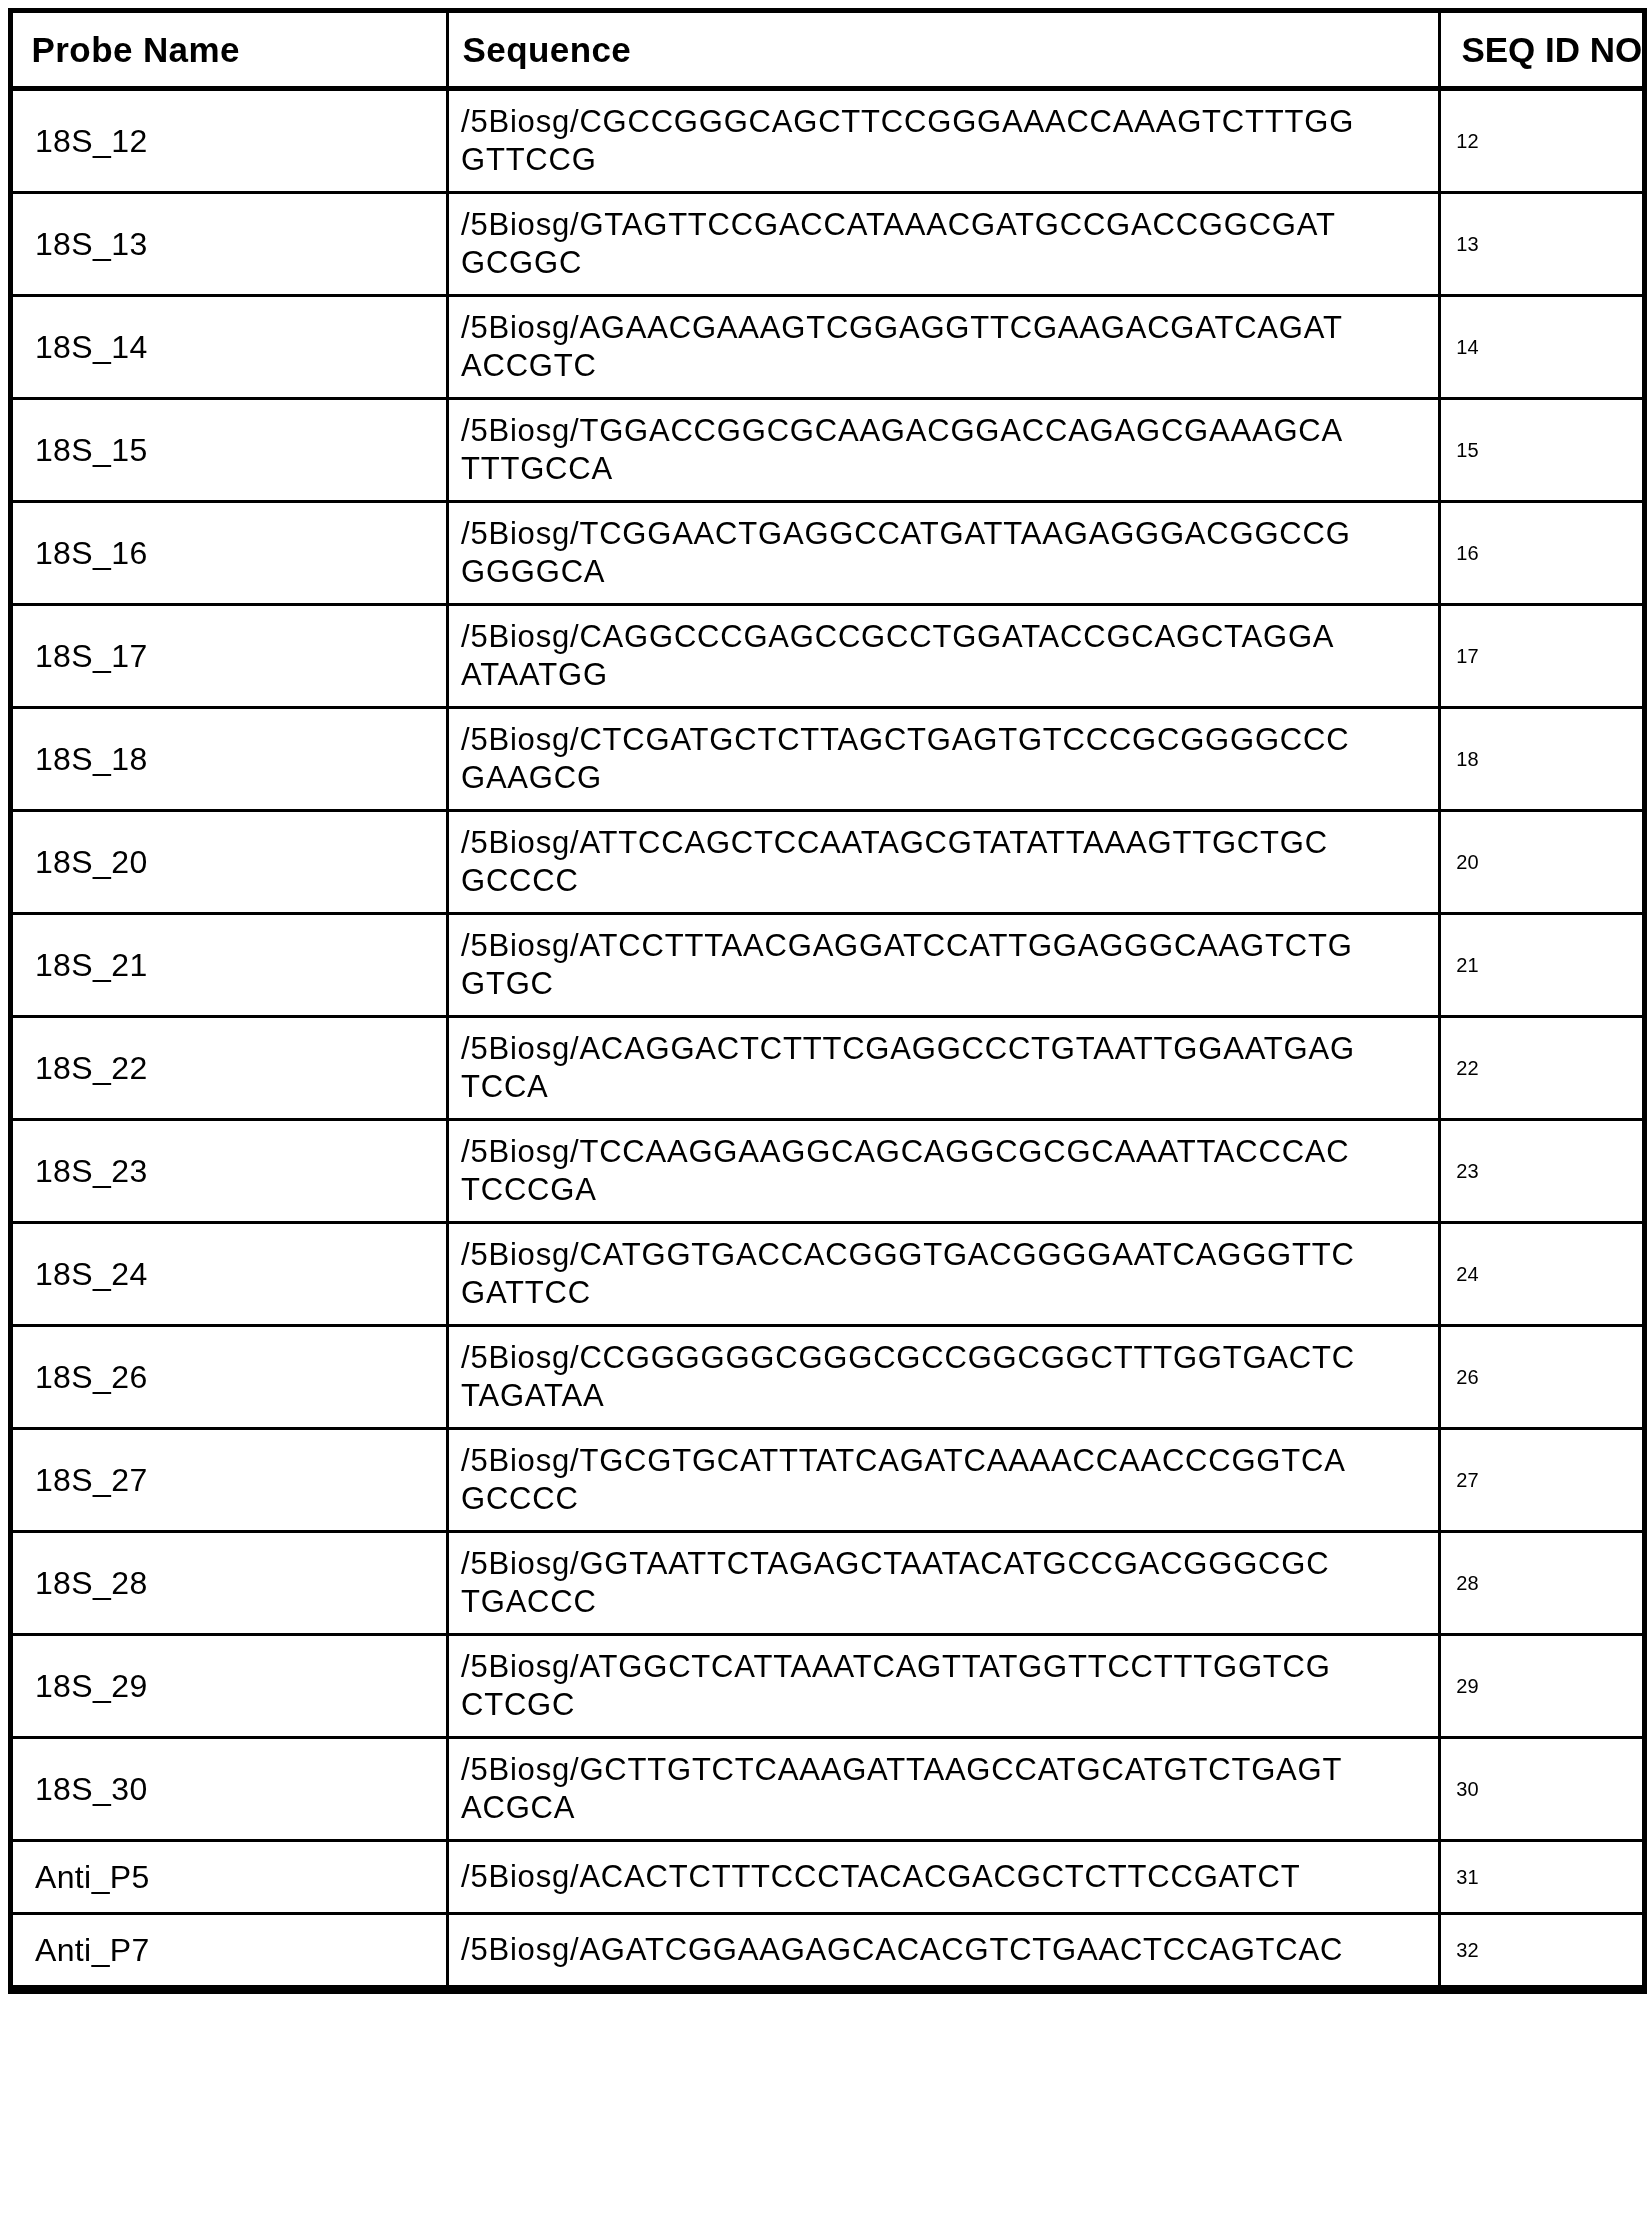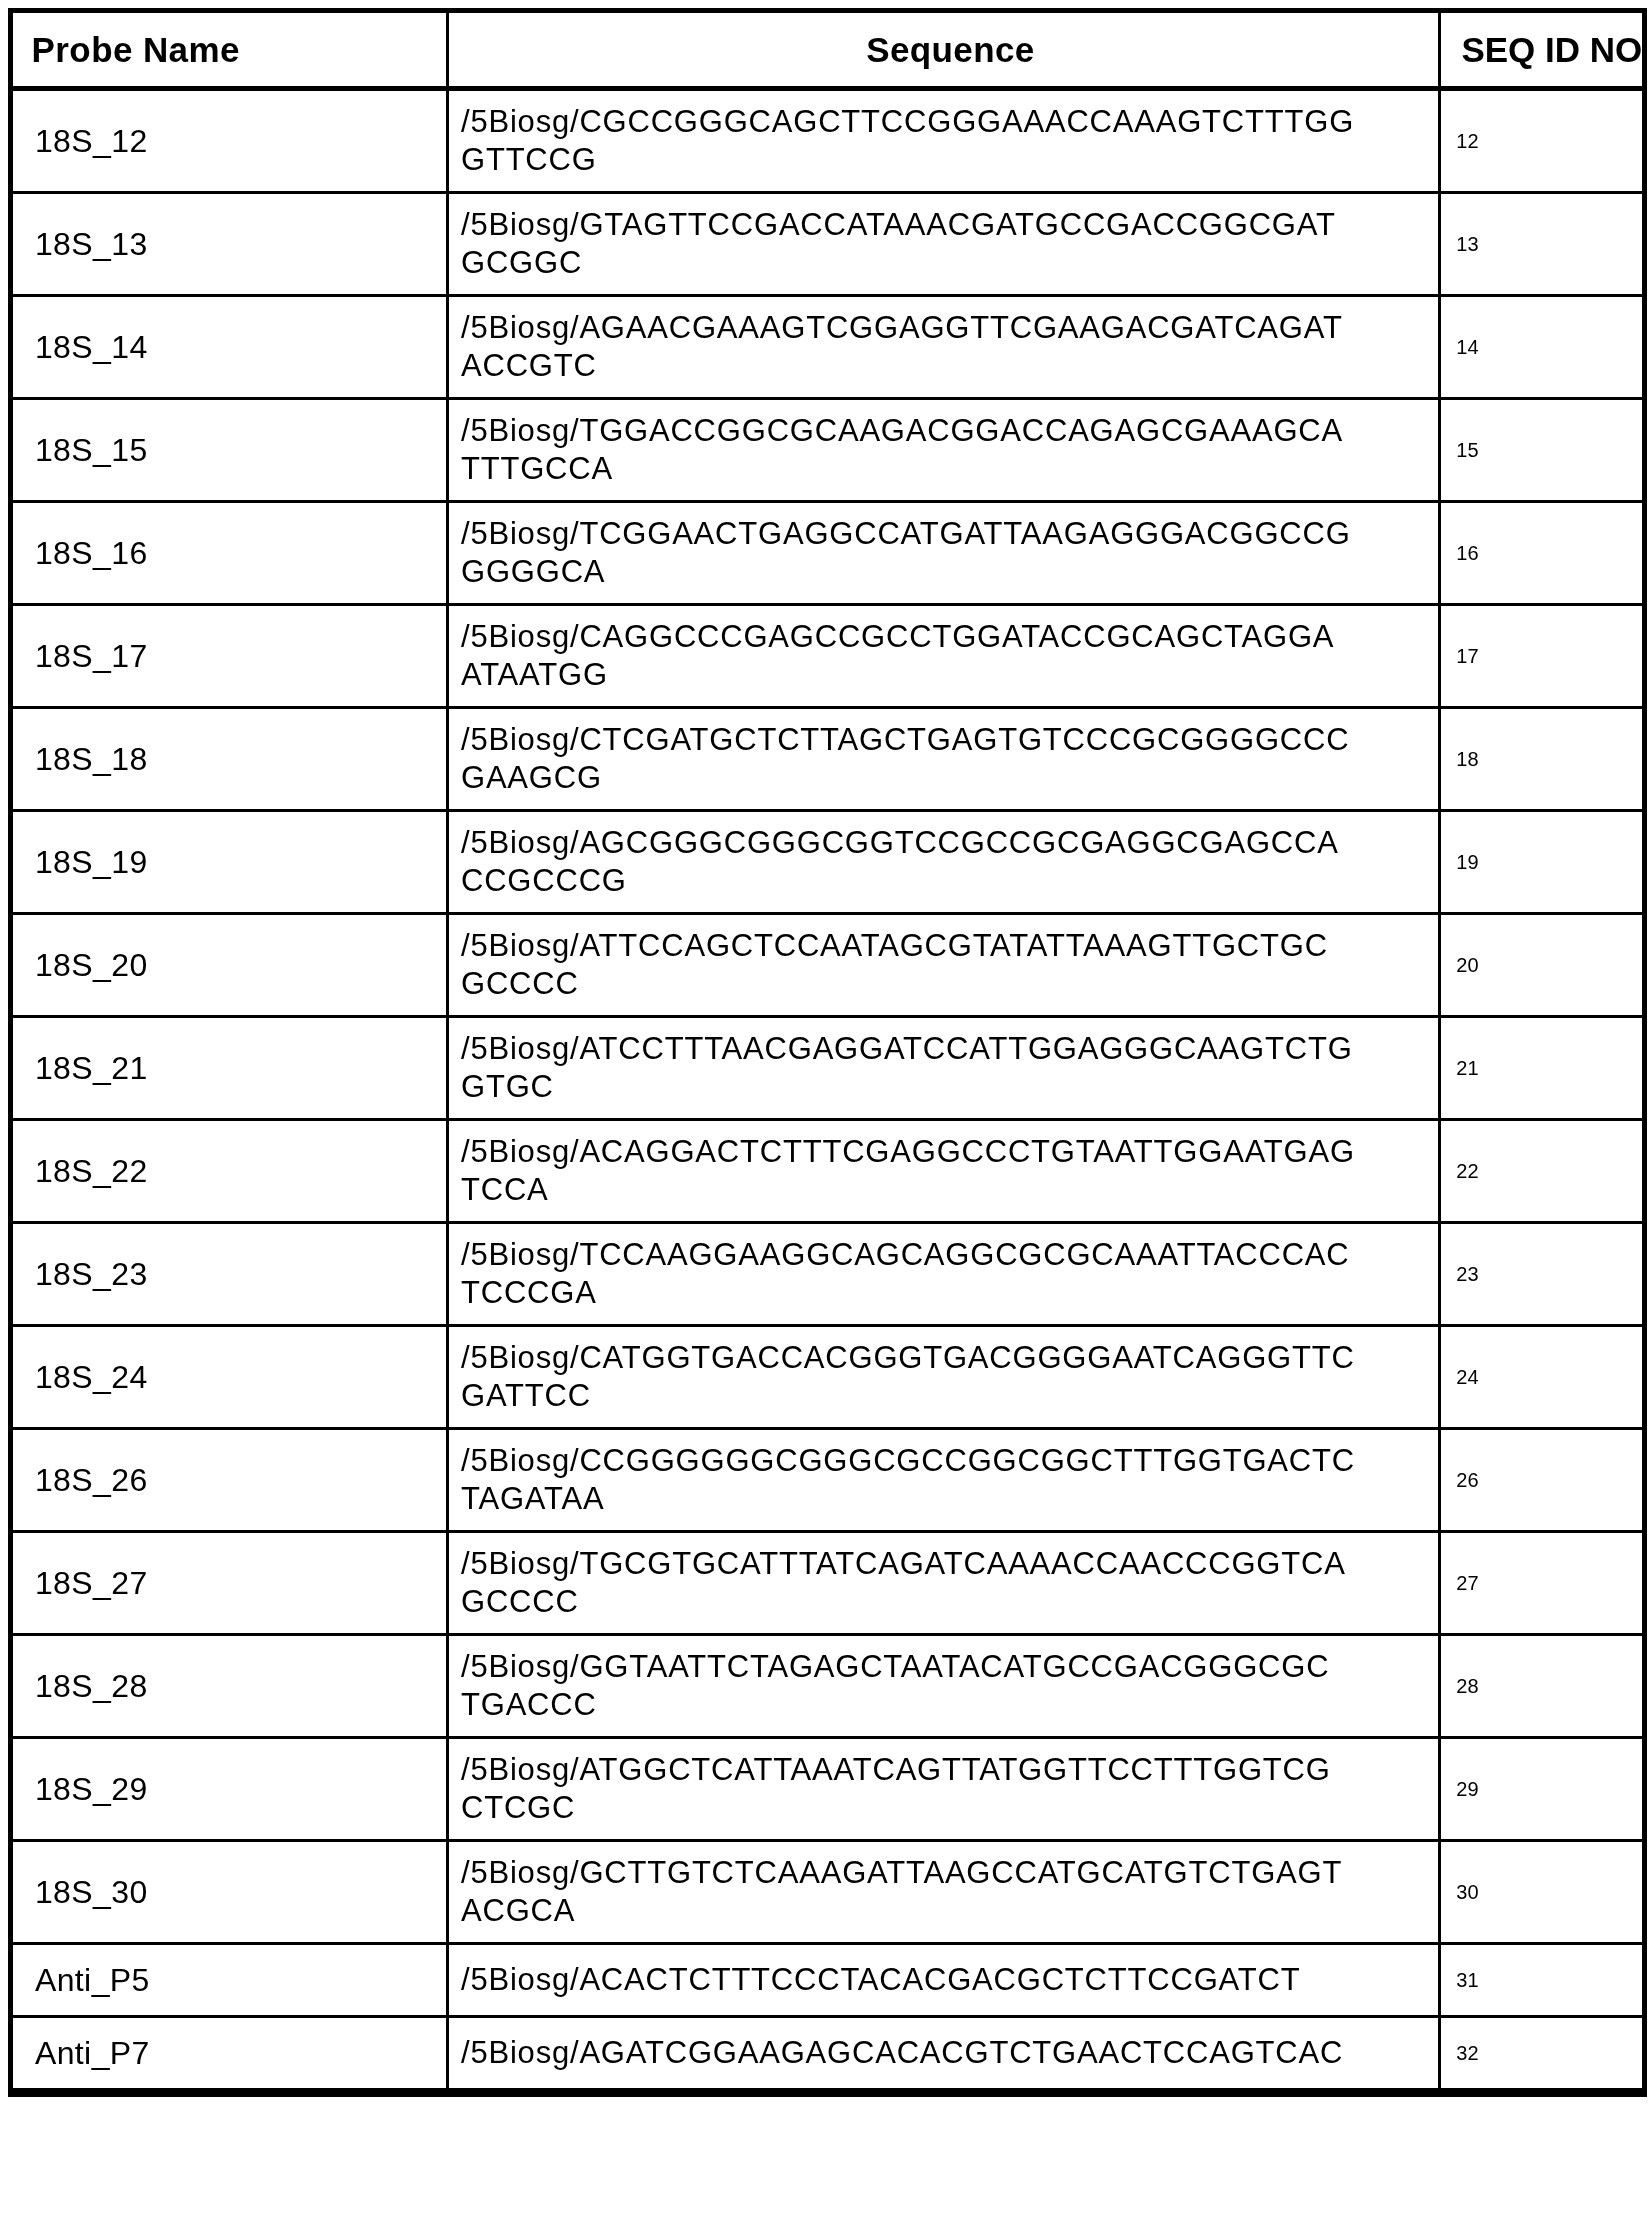--- a/index.html
+++ b/index.html
@@ -33,21 +33,21 @@
     border: 3.3px solid #000;
     border-bottom: 5.8px solid #000;
     height: 73px;
     text-align: left;
     vertical-align: middle;
     font-size: 35px;
     font-weight: bold;
     padding: 0 0 0 18.3px;
     letter-spacing: 0.4px;
   }
-  th.h-seq { padding-left: 13.3px; text-align: center; }
+  th.h-seq { padding-left: 13.3px; }
   th.h-id  { padding-left: 11.7px; letter-spacing: 0; text-align: right; }
 
   td {
     border: 3.3px solid #000;
     vertical-align: middle;
     padding: 0;
     overflow: hidden;
   }
   tr.two-line td { height: 100px; }
   tr.one-line td { height: 70px; }
@@ -139,28 +139,20 @@
         </tr>
         <tr class="two-line">
           <td class="probe-cell">18S_18</td>
           <td class="seq-cell">
             <div class="seq-line">/5Biosg/CTCGATGCTCTTAGCTGAGTGTCCCGCGGGGCCC</div>
             <div class="seq-line">GAAGCG</div>
           </td>
           <td class="id-cell">18</td>
         </tr>
         <tr class="two-line">
-          <td class="probe-cell">18S_19</td>
-          <td class="seq-cell">
-            <div class="seq-line">/5Biosg/AGCGGGCGGGCGGTCCGCCGCGAGGCGAGCCA</div>
-            <div class="seq-line">CCGCCCG</div>
-          </td>
-          <td class="id-cell">19</td>
-        </tr>
-        <tr class="two-line">
           <td class="probe-cell">18S_20</td>
           <td class="seq-cell">
             <div class="seq-line">/5Biosg/ATTCCAGCTCCAATAGCGTATATTAAAGTTGCTGC</div>
             <div class="seq-line">GCCCC</div>
           </td>
           <td class="id-cell">20</td>
         </tr>
         <tr class="two-line">
           <td class="probe-cell">18S_21</td>
           <td class="seq-cell">

